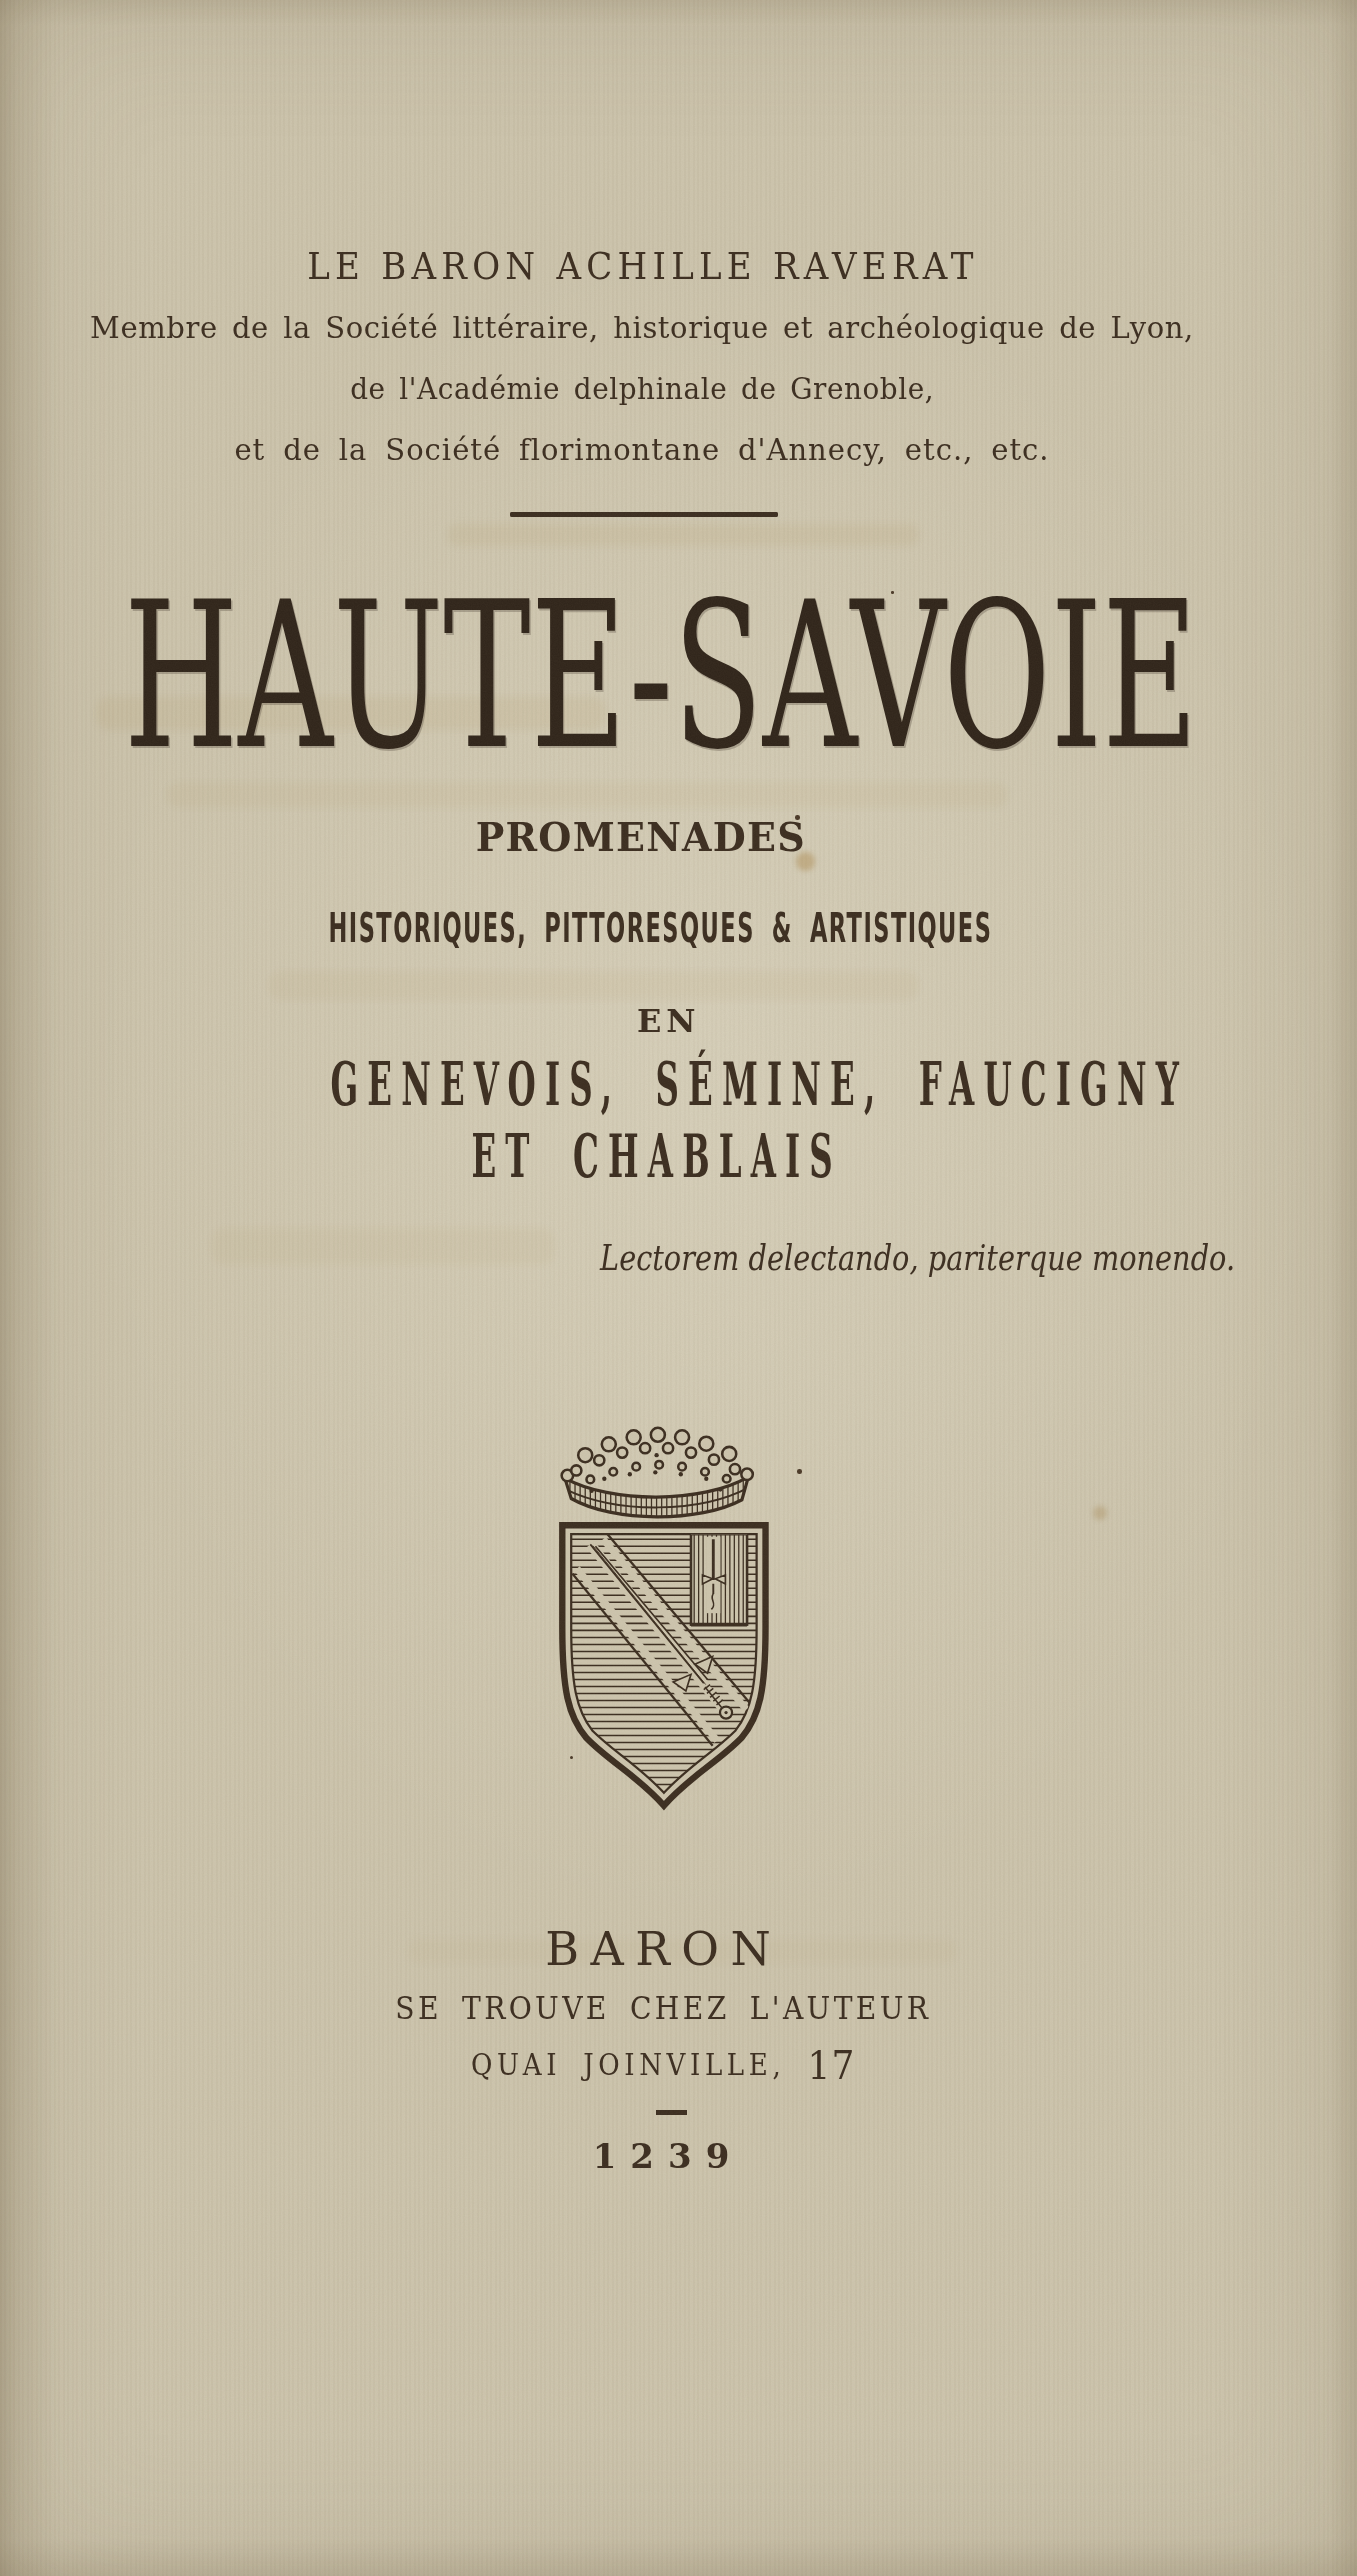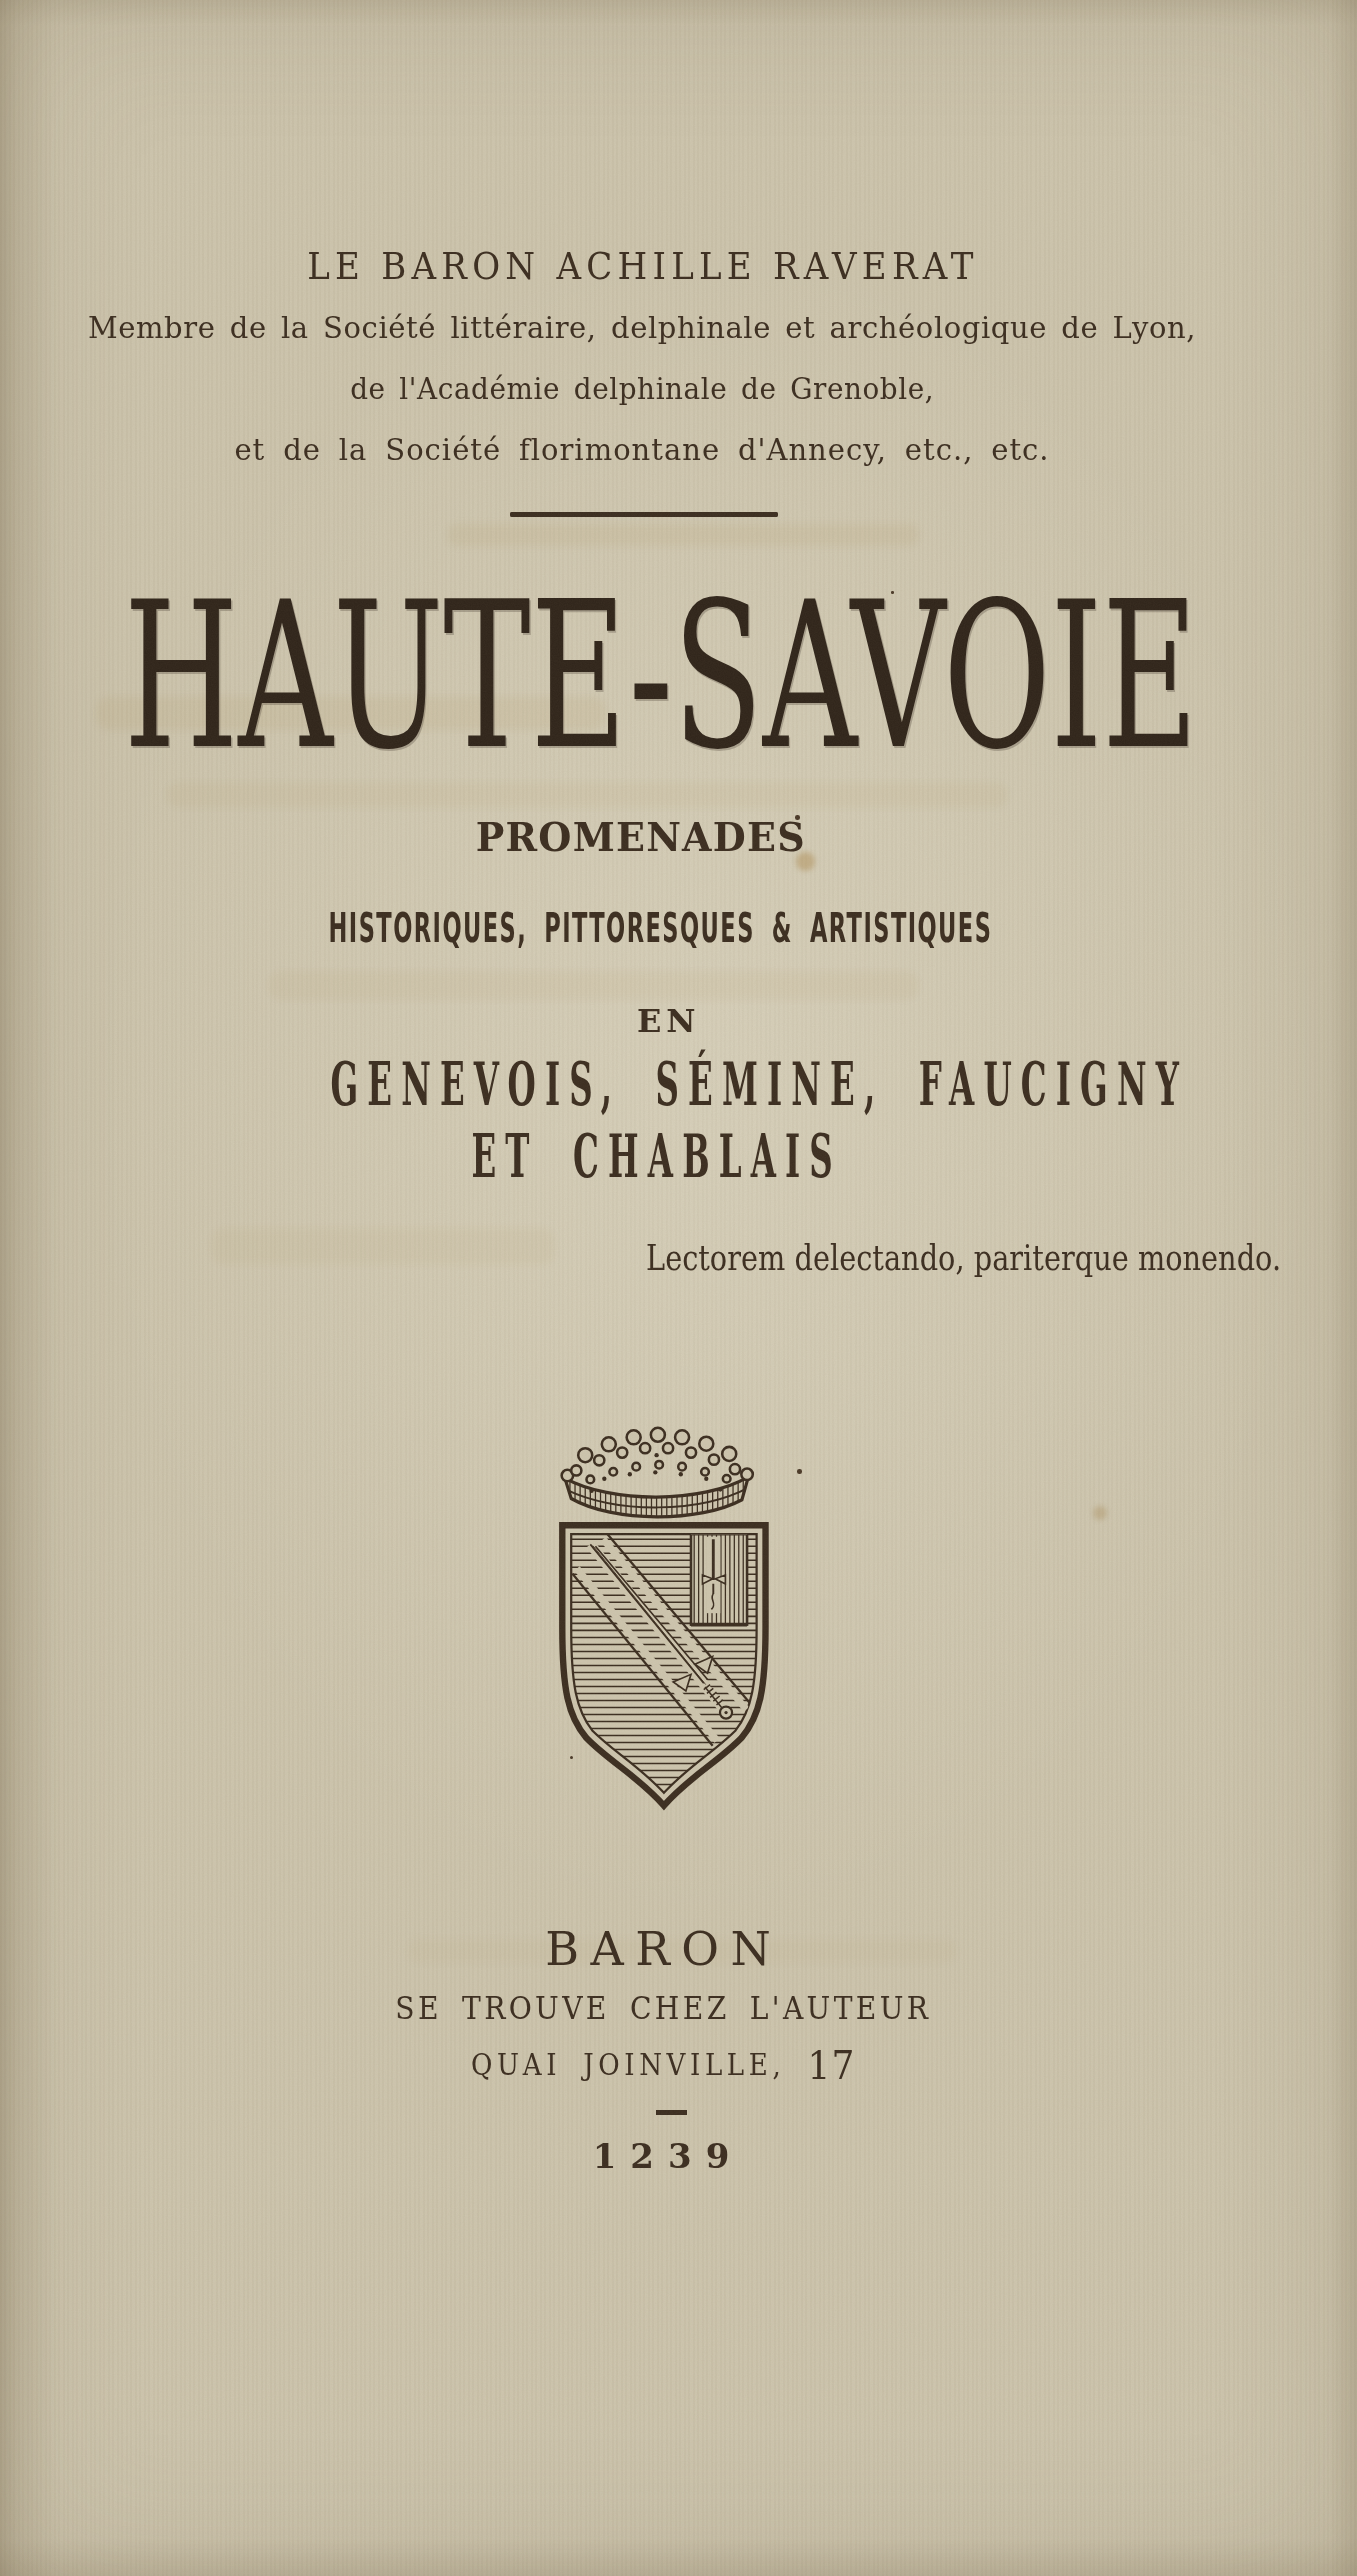--- a/index.html
+++ b/index.html
@@ -38,21 +38,21 @@
   .qualities{top:908px;font-size:41px;font-weight:bold;letter-spacing:2.6px;word-spacing:14px;
              font-family:"DejaVu Sans","Liberation Sans",sans-serif;transform:translateX(-19px);}
   .qualities .sq{transform:scaleX(.55);}
   .connector{top:1005px;font-size:32px;font-weight:bold;letter-spacing:5.1px;transform:translateX(-10.2px);}
   .regions1{top:1055px;font-size:59px;font-weight:bold;letter-spacing:16.6px;word-spacing:25.5px;transform:translateX(-20.4px);}
   .regions1 .sq{transform:scaleX(.55);}
   .regions2{top:1127px;font-size:59px;font-weight:bold;letter-spacing:16.6px;word-spacing:25.5px;transform:translateX(-22px);}
   .regions2 .sq{transform:scaleX(.55);}
   
   .motto{position:absolute;left:600px;top:1240px;width:574px;text-align:left;
-         font-size:36px;color:#3b2d20;white-space:nowrap;line-height:1;margin-left:46px;}
+         font-style:italic;font-size:36px;color:#3b2d20;white-space:nowrap;line-height:1;}
   .motto .sq{transform:scaleX(.80);transform-origin:left center;}
   
   .emblem{position:absolute;left:547px;top:1414px;width:223px;height:399px;}
   
   .city{top:1926px;font-size:46px;letter-spacing:11.5px;transform:translateX(-15.3px);}
   .availability{top:1992px;font-size:32px;letter-spacing:3.8px;word-spacing:9px;transform:translateX(-15.3px);}
   .availability .sq{transform:scaleX(.88);}
   .address-line{top:2045px;font-size:29px;letter-spacing:5.1px;word-spacing:10.2px;transform:translateX(-15.3px);}
   .address-line .sq{transform:scaleX(.90);}
   .address-number{font-size:40px;letter-spacing:1.3px;vertical-align:-3.8px;}
@@ -77,21 +77,21 @@
   <div class="ghost" style="left:408px;top:1939px;width:549px;height:24px;opacity:.5;"></div>
 
   <div class="stain" style="left:796px;top:852px;width:19px;height:19px;background:rgba(158,112,36,.32);"></div>
   <div class="stain" style="left:1093px;top:1506px;width:14px;height:14px;background:rgba(150,112,48,.25);"></div>
   <div class="speck" style="left:795px;top:815px;width:4.5px;height:4.5px;"></div>
   <div class="speck" style="left:797px;top:1469px;width:4.5px;height:4.5px;"></div>
   <div class="speck" style="left:570px;top:1756px;width:3.2px;height:3.2px;"></div>
   <div class="speck" style="left:891px;top:591px;width:2.6px;height:2.6px;"></div>
 
   <div class="line author-name"><span class="sq">LE BARON ACHILLE RAVERAT</span></div>
-  <div class="line aff aff1"><span>Membre de la Société littéraire, delphinale et archéologique de Lyon,</span></div>
+  <div class="line aff aff1"><span>Membre de la Société littéraire, historique et archéologique de Lyon,</span></div>
   <div class="line aff aff2"><span class="sq">de l'Académie delphinale de Grenoble,</span></div>
   <div class="line aff aff3"><span>et de la Société florimontane d'Annecy, etc., etc.</span></div>
 
   <div class="rule"></div>
 
   <div class="line main-title"><span class="sq">HAUTE-SAVOIE</span></div>
 
   <div class="line promenades"><span class="sq">PROMENADES</span></div>
   <div class="line qualities"><span class="sq">HISTORIQUES, PITTORESQUES &amp; ARTISTIQUES</span></div>
   <div class="line connector"><span>EN</span></div>

